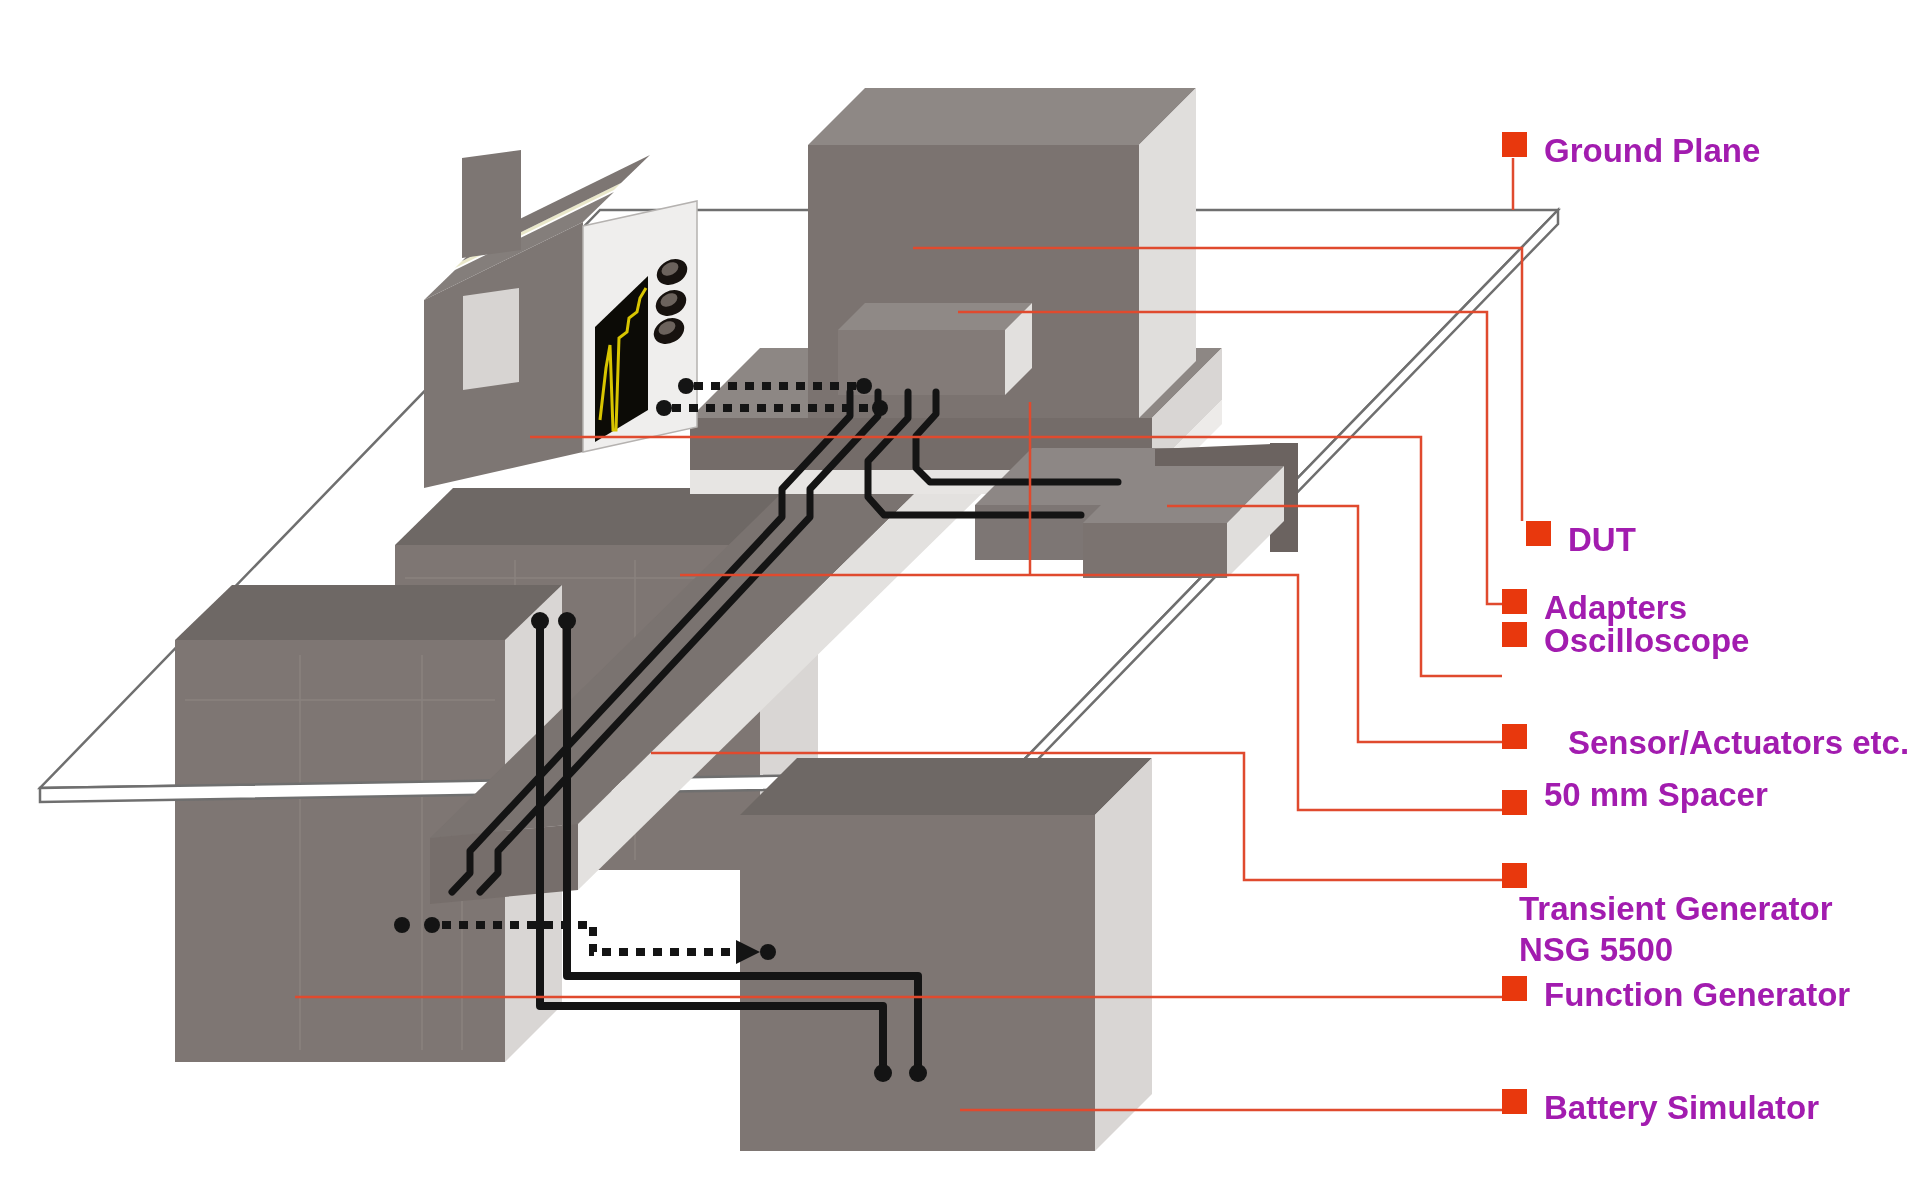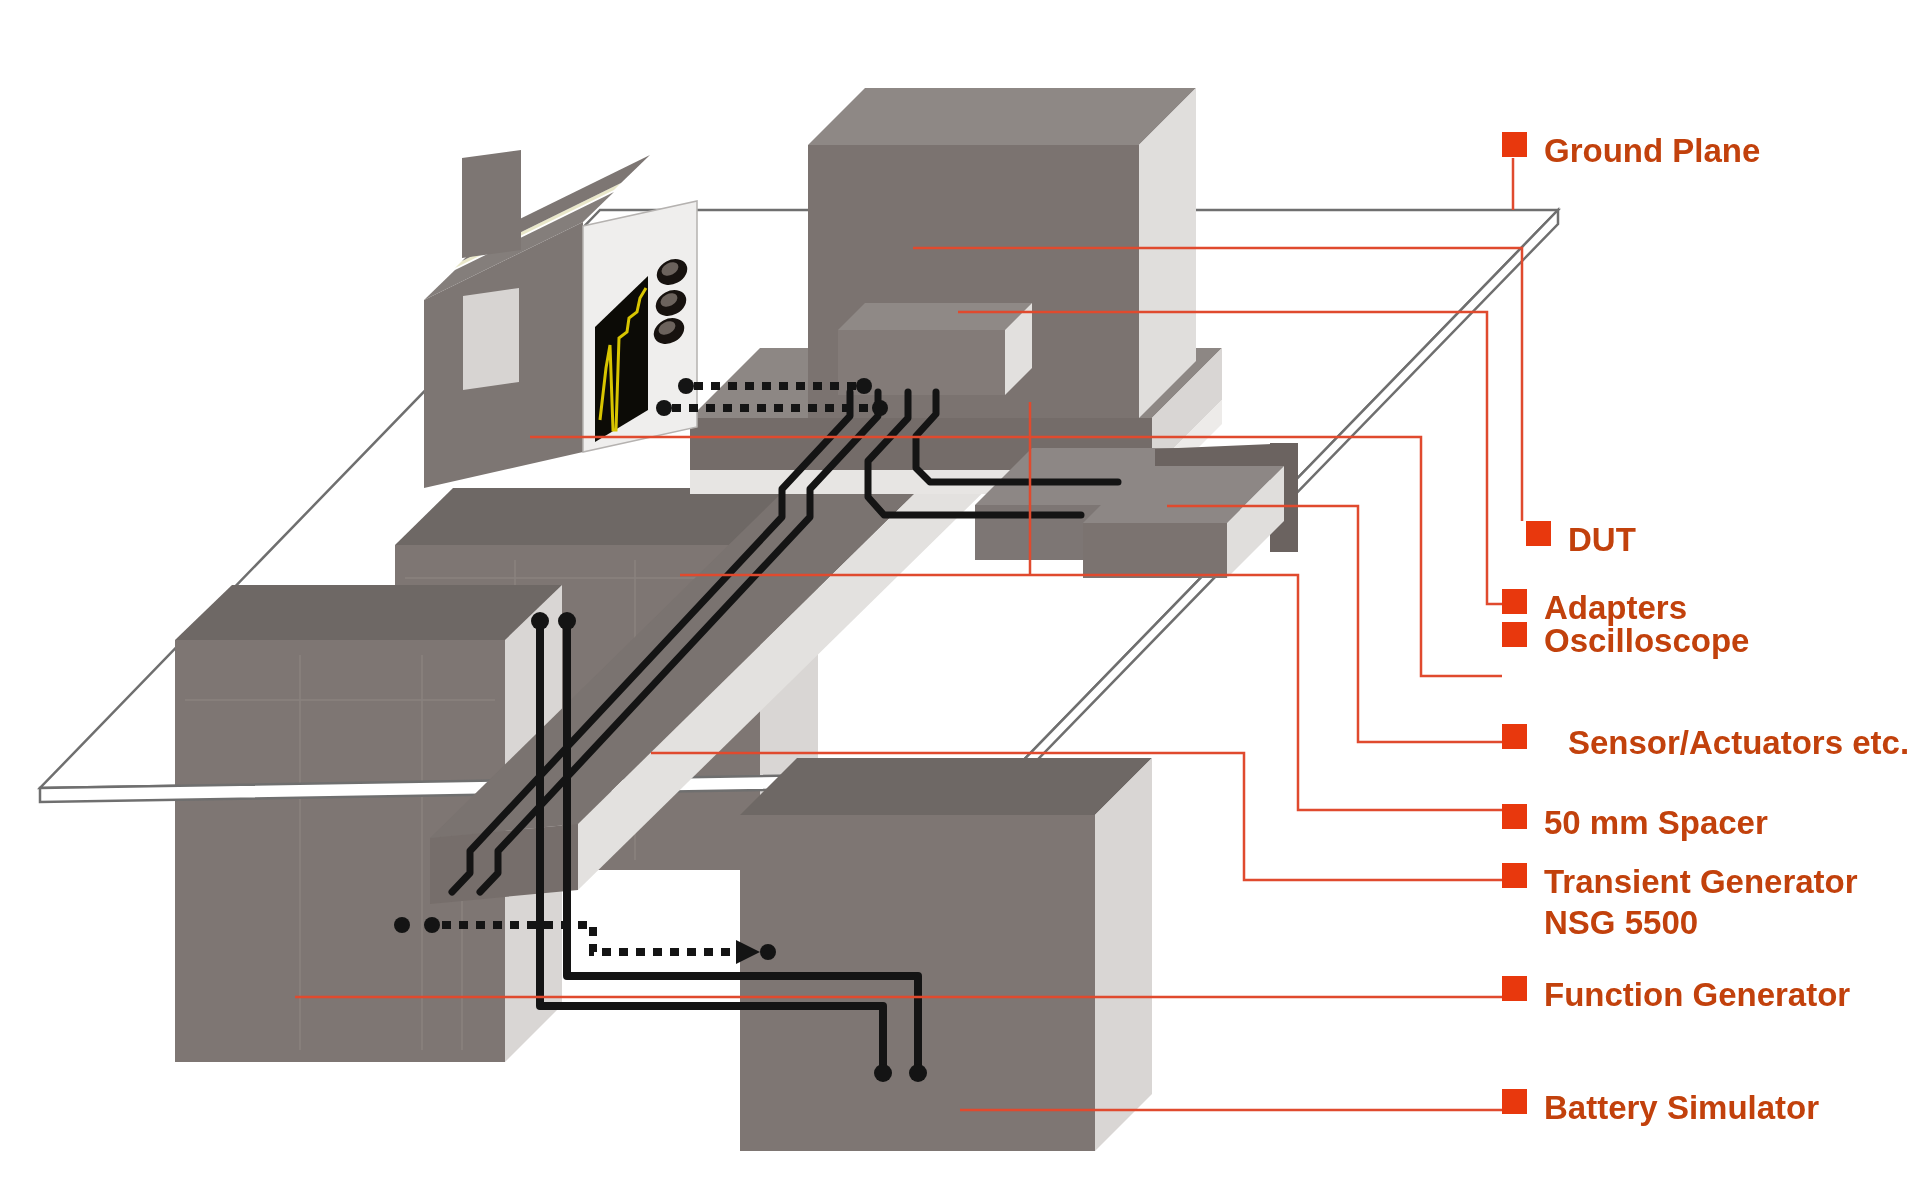--- a/index.html
+++ b/index.html
@@ -1,20 +1,20 @@
 <!DOCTYPE html>
 <html><head>
 <meta charset="utf-8">
 <style>
   html,body{margin:0;padding:0;background:#ffffff;}
   body{width:1920px;height:1182px;position:relative;font-family:"Liberation Sans",sans-serif;overflow:hidden;}
   #scene{position:absolute;left:0;top:0;width:1920px;height:1182px;}
   .legend-row{position:absolute;left:1502px;display:flex;align-items:flex-start;}
   .legend-sq{width:25px;height:25px;flex:0 0 25px;margin-top:2px;}
-  .legend-lbl{margin-left:17px;font-weight:700;font-size:33px;line-height:41px;color:#c2410c;white-space:nowrap;}
+  .legend-lbl{margin-left:17px;font-weight:700;font-size:33px;line-height:41px;color:#a21caf;white-space:nowrap;}
 </style>
 </head>
 <body>
 
 <svg id="scene" viewBox="0 0 1920 1182">
 
   <path d="M600,210 L1558,210 L1012,772 L40,788 Z" fill="#ffffff" stroke="#6f6f6f" stroke-width="2.5"></path>
 
   <g>
     <path d="M395,545 L760,545 L818,488 L453,488 Z" fill="#6e6865"></path>
@@ -170,27 +170,27 @@
     <div class="legend-lbl">
         <div>Oscilloscope</div>
       </div>
   </div>
   <div class="legend-row" style="top:722px;gap:24px;">
     <div class="legend-sq" style="background:#e8380d;"></div>
     <div class="legend-lbl">
         <div>Sensor/Actuators etc.</div>
       </div>
   </div>
-  <div class="legend-row" style="top:802px;">
+  <div class="legend-row" style="top:774px;align-items:flex-end;">
     <div class="legend-sq" style="background:#e8380d;"></div>
     <div class="legend-lbl">
         <div>50 mm Spacer</div>
       </div>
   </div>
-  <div class="legend-row" style="top:861px;">
+  <div class="legend-row" style="top:861px;flex-direction:column;">
     <div class="legend-sq" style="background:#e8380d;"></div>
     <div class="legend-lbl">
       <div>Transient Generator</div>
       <div>NSG 5500</div>
     </div>
   </div>
   <div class="legend-row" style="top:974px;">
     <div class="legend-sq" style="background:#e8380d;"></div>
     <div class="legend-lbl">
       <div>Function Generator</div>

